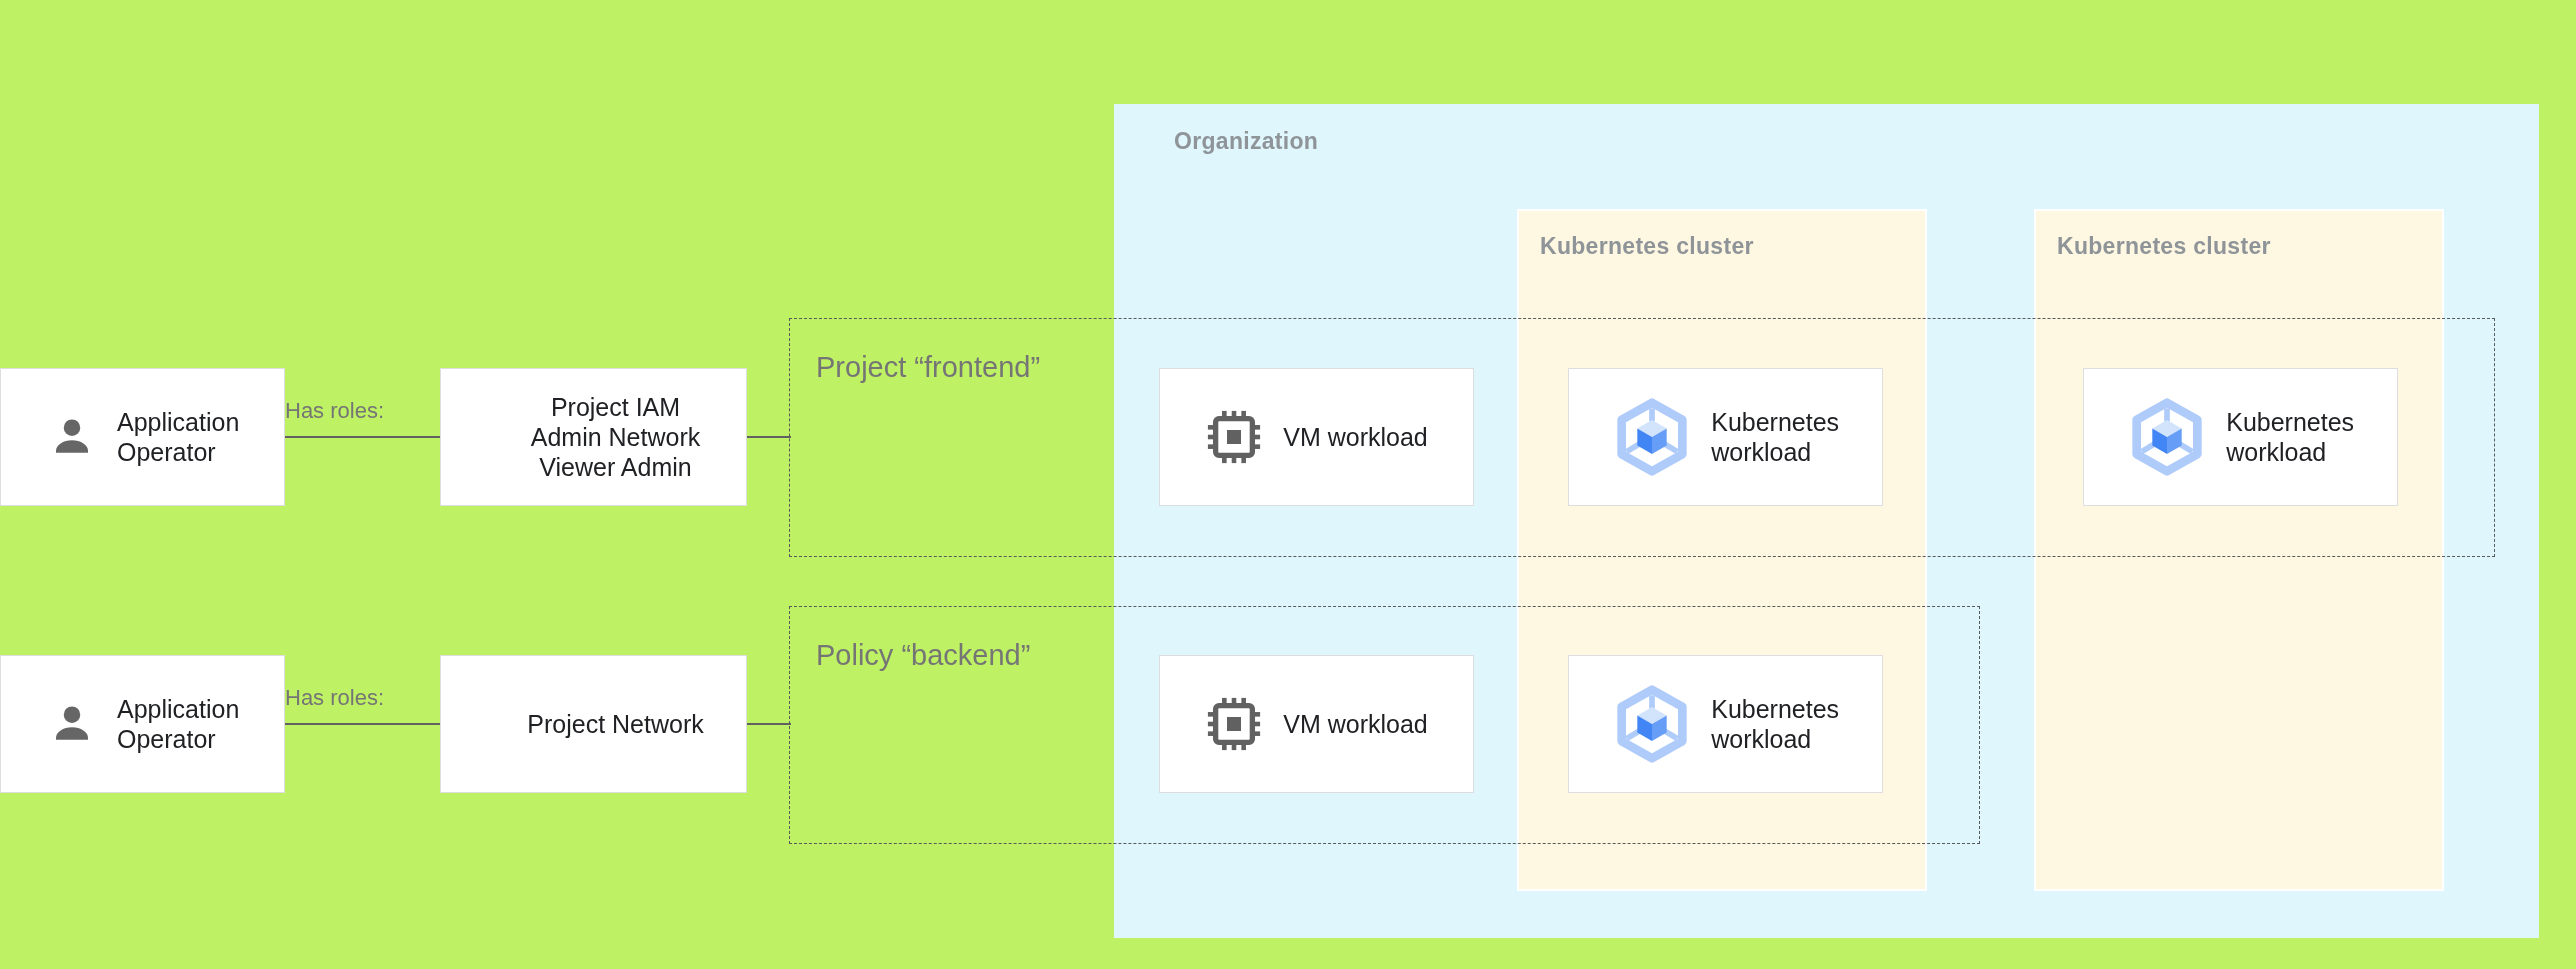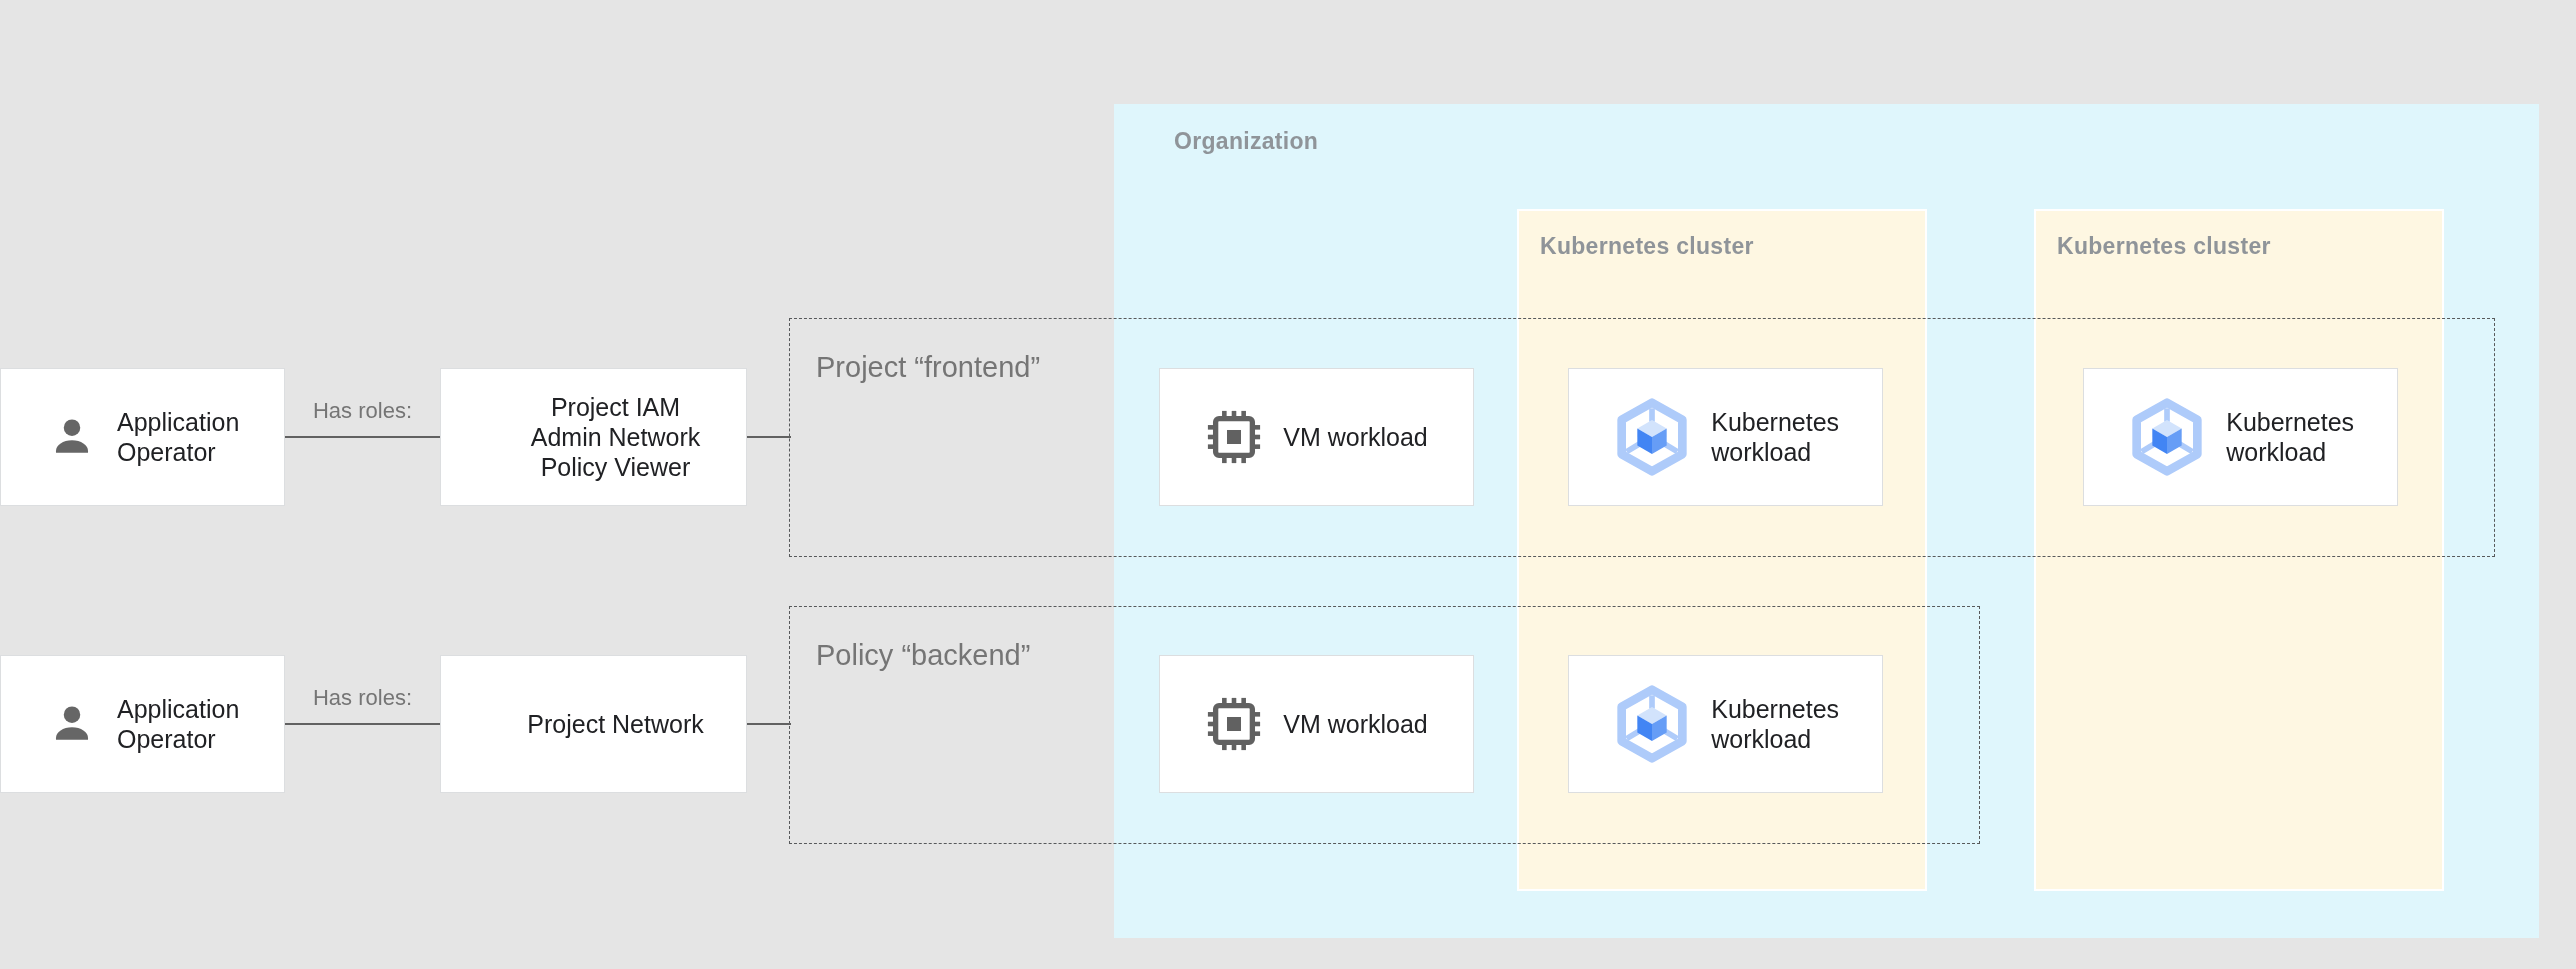--- a/index.html
+++ b/index.html
@@ -1,20 +1,20 @@
 <!DOCTYPE html>
 <html style="font-size:11px"><head>
 <meta charset="utf-8">
 <style>
   html, body { margin: 0; padding: 0; background: #ffffff; }
   #canvas {
     position: relative;
     width: 2576px;
     height: 970px;
-    background: #e5e5e5;
+    background: #bef264;
     font-family: "Liberation Sans", sans-serif;
     overflow: hidden;
   }
   #canvas * { box-sizing: border-box; }
 
   .abs { position: absolute; }
 
   
   .org-zone {
     left: 1114px; top: 104px; width: 1425px; height: 834px;
@@ -87,21 +87,20 @@
   .connector {
     position: absolute; height: 2.1px; background: #616161;
   }
   #conn-1a { left: 285px;  top: 436px;  width: 155px; }
   #conn-1b { left: 747px; top: 436px;  width: 44px;  }
   #conn-2a { left: 285px;  top: 723px; width: 155px; }
   #conn-2b { left: 747px; top: 723px; width: 44px;  }
 
   .edge-label {
     position: absolute; width: 155px; left: 285px;
-    text-align: center;
     font-size: 22px; color: #757575; white-space: nowrap;
   }
   #edge-label-1 { top: 398px; }
   #edge-label-2 { top: 685px; }
 
   .icon { flex: 0 0 auto; display: block; }
 
   .hidden-defs { position: absolute; width: 0; height: 0; overflow: hidden; }
 </style>
 </head>
@@ -189,21 +188,21 @@
     <div class="node-label">
       <div>Application</div>
       <div>Operator</div>
     </div>
   </div>
 
   <div id="role-1" class="node">
     <div class="node-label center">
       <div>Project IAM</div>
       <div>Admin Network</div>
-      <div>Policy Viewer</div>
+      <div>Viewer Admin</div>
     </div>
   </div>
   <div id="role-2" class="node">
     <div class="node-label center">Project Network</div>
   </div>
 
   <div id="vm-node-1" class="node">
     <svg class="icon" width="58" height="58" viewBox="0 0 84 84">
         <use href="#sym-chip"></use>
       </svg>

